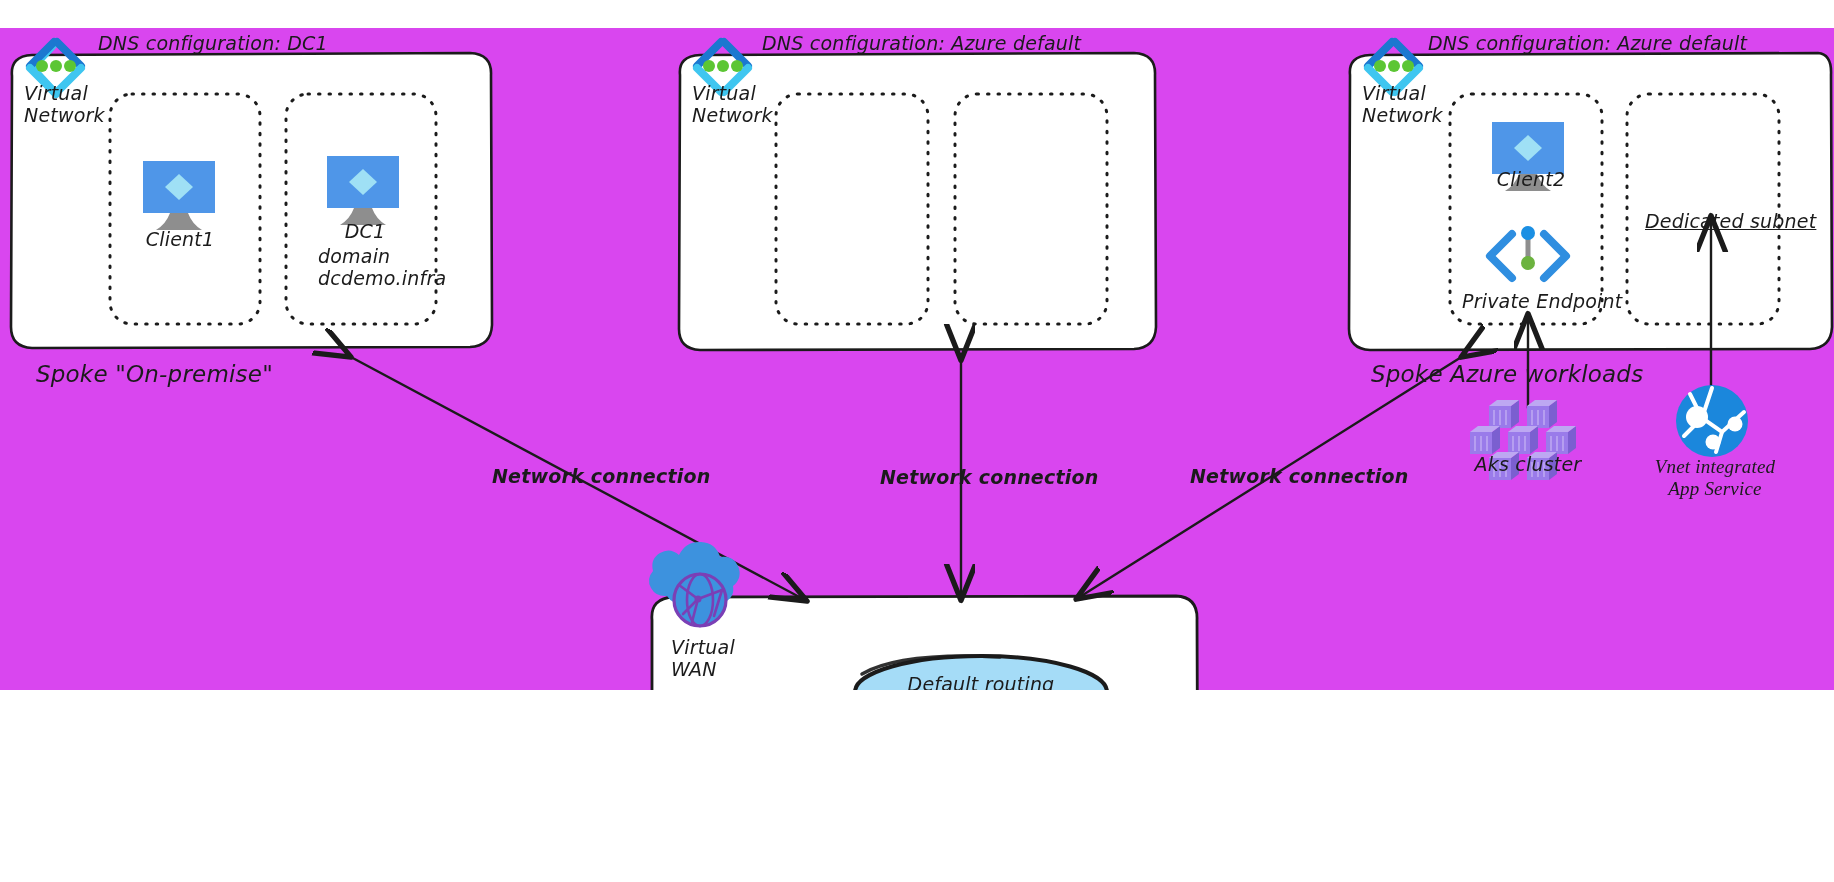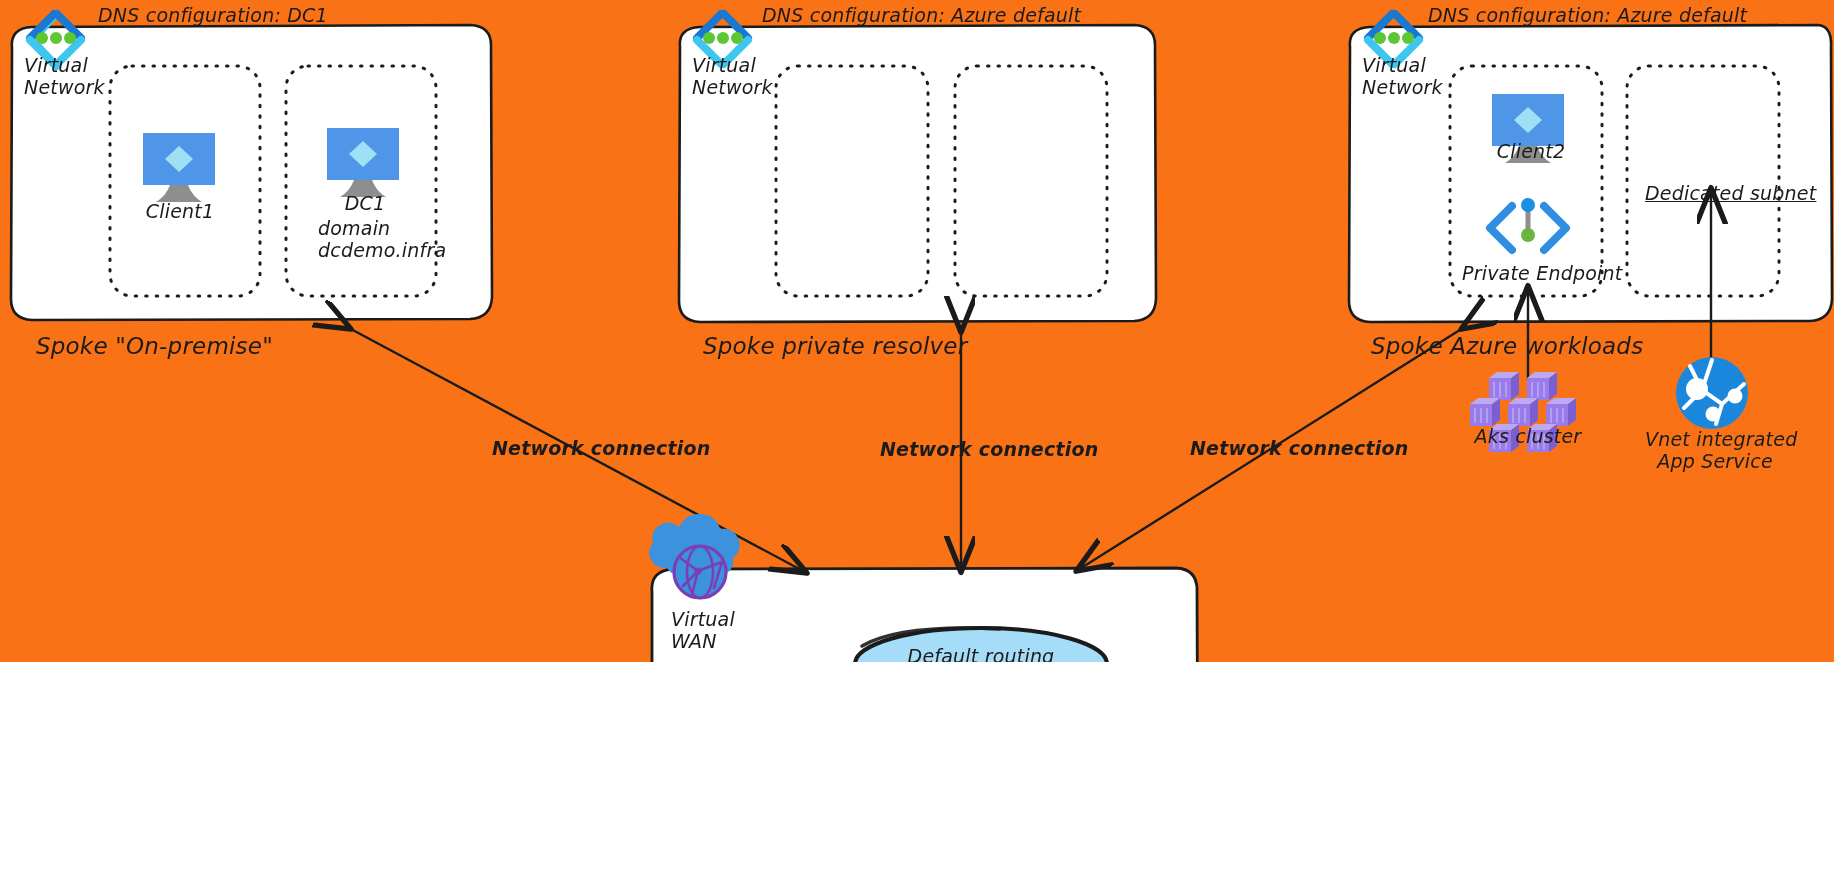--- a/index.html
+++ b/index.html
@@ -7,22 +7,23 @@
     padding: 0;
     background: #ffffff;
   }
   body {
     font-family: "DejaVu Sans", sans-serif;
   }
   #canvas {
     position: relative;
     width: 1834px;
     height: 662px;
-    background: #f97316;
+    background: #d946ef;
     overflow: hidden;
+    margin-top: 28px;
   }
   .hand {
     font-family: "DejaVu Sans", sans-serif;
     color: #1b1b1b;
     font-style: italic;
     letter-spacing: 0.2px;
   }
   svg.layer {
     position: absolute;
     left: 0;
@@ -264,31 +265,30 @@
 
   <div class="txt dns-label hand" style="left:98px; top:4px;">DNS configuration: DC1</div>
   <div class="txt vnet-label hand" style="left:24px; top:54px;">Virtual<br>Network</div>
   <div class="txt node-label hand" style="left:125px; top:200px; width:110px;">Client1</div>
   <div class="txt node-label hand" style="left:310px; top:192px; width:110px;">DC1</div>
   <div class="txt node-label hand" style="left:318px; top:217px; text-align:left;">domain<br>dcdemo.infra</div>
   <div class="txt spoke-label hand" style="left:36px; top:333px;">Spoke "On-premise"</div>
 
   <div class="txt dns-label hand" style="left:762px; top:4px;">DNS configuration: Azure default</div>
   <div class="txt vnet-label hand" style="left:692px; top:54px;">Virtual<br>Network</div>
-  <div class="txt spoke-label hand" style="left:703px; top:333px;">Spoke private resolver</div>
 
   <div class="txt dns-label hand" style="left:1428px; top:4px;">DNS configuration: Azure default</div>
   <div class="txt vnet-label hand" style="left:1362px; top:54px;">Virtual<br>Network</div>
   <div class="txt node-label hand" style="left:1476px; top:140px; width:110px;font-style:italic;">Client2</div>
   <div class="txt node-label hand" style="left:1462px; top:262px; width:140px;">Private Endpoint</div>
   <div class="txt node-label hand" style="left:1645px; top:182px; width:160px;text-decoration:underline;">Dedicated subnet</div>
   <div class="txt spoke-label hand" style="left:1371px; top:333px;">Spoke Azure workloads</div>
 
   <div class="txt node-label hand" style="left:1463px; top:425px; width:130px; text-align:center;">Aks cluster</div>
-  <div class="txt node-label hand" style="left:1645px; top:428px; width:140px; text-align:center;">Vnet integrated<br>App Service</div>
+  <div class="txt node-label hand" style="left:1645px; top:428px; width:140px; text-align:center;font-family:Liberation Serif, serif;">Vnet integrated<br>App Service</div>
 
   <div class="txt conn-label hand" style="left:492px; top:437px; transform:rotate(0deg);">Network connection</div>
   <div class="txt conn-label hand" style="left:880px; top:438px;">Network connection</div>
   <div class="txt conn-label hand" style="left:1190px; top:437px;">Network connection</div>
 
   <div class="txt vnet-label hand" style="left:671px; top:608px;">Virtual<br>WAN</div>
   <div class="txt ellipse-label hand" style="left:861px; top:645px; width:240px;">Default routing<br>configuration</div>
   <div class="txt hub-note hand" style="left:842px; top:704px;">Any to any route</div>
 
 </div>

